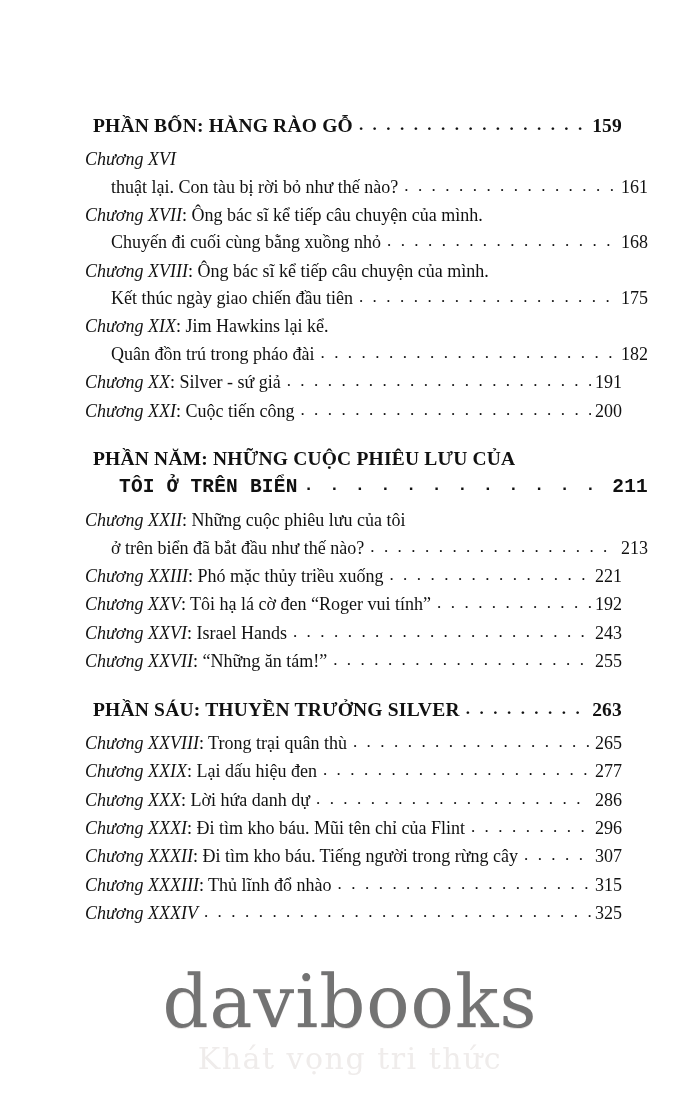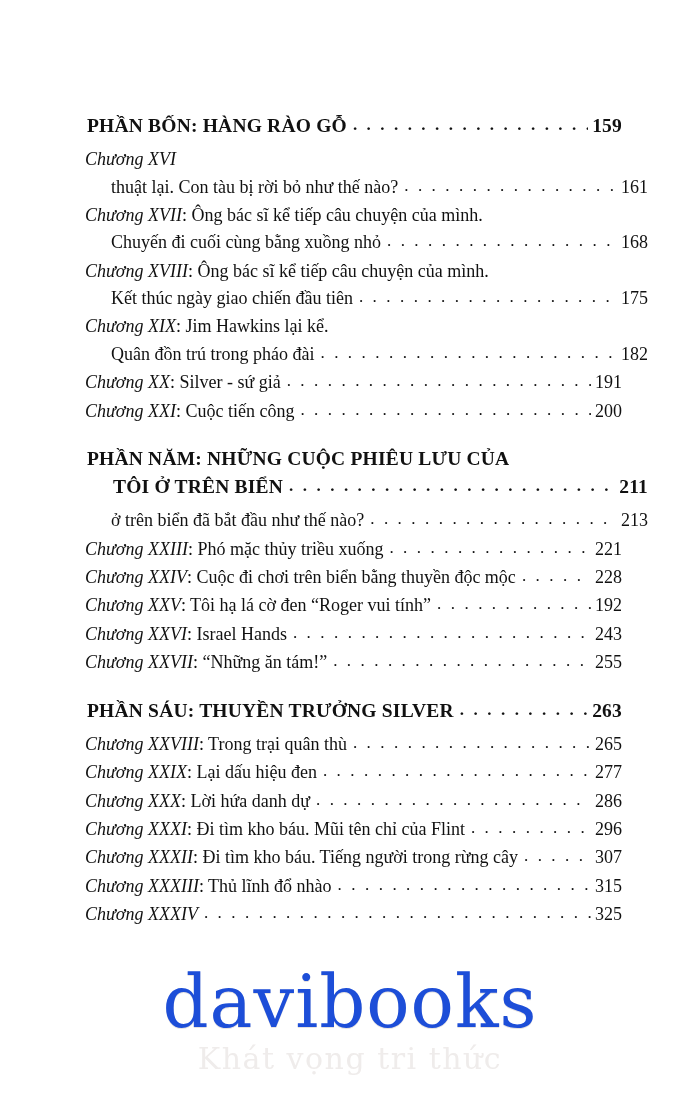--- a/index.html
+++ b/index.html
@@ -27,21 +27,21 @@
     position: relative;
     z-index: 2;
   }
   .part-block {
     margin-bottom: 2px;
   }
   .part-heading {
     font-weight: bold;
     font-size: 19.5px;
     letter-spacing: 0.2px;
-    margin: 0 0 6px 2px;
+    margin: 0 0 6px 8px;
     line-height: 1.45;
   }
   .part-heading .leader-row {
     display: flex;
     align-items: baseline;
     width: 100%;
   }
   .part-heading .ptitle {
     white-space: pre;
   }
@@ -96,21 +96,21 @@
     right: 0;
     bottom: 22px;
     text-align: center;
     z-index: 1;
     pointer-events: none;
     user-select: none;
   }
   .wm-main {
     font-family: "DejaVu Serif", serif;
     font-size: 72px;
-    color: #1d4ed8;
+    color: #737373;
     letter-spacing: 1px;
     line-height: 1;
     text-shadow: 0 1px 0 #e6e2e1;
   }
   .wm-sub {
     font-family: "DejaVu Serif", serif;
     font-size: 30px;
     color: #efeceb;
     letter-spacing: 1.5px;
     margin-top: 6px;
@@ -199,52 +199,48 @@
       </div>
     </div>
 
     <div class="spacer-md"></div>
 
     <div class="part-block">
       <div class="part-heading">
         <div class="leader-row">
           <span class="ptitle">PHẦN NĂM: NHỮNG CUỘC PHIÊU LƯU CỦA</span>
         </div>
-        <div class="leader-row" style="padding-left:26px;">
+        <div class="leader-row" style="padding-left:26px;font-family:Liberation Mono, monospace;">
           <span class="ptitle">TÔI Ở TRÊN BIỂN</span>
           <span class="dots"></span>
           <span class="pg">211</span>
         </div>
       </div>
 
       <div class="entry">
+        <div class="line">
+          <span class="chap">Chương XXII</span>
+            <span class="txt">: Những cuộc phiêu lưu của tôi</span>
+        </div>
         <div class="line cont">
           <span class="txt">ở trên biển đã bắt đầu như thế nào?</span>
           <span class="dots"></span>
           <span class="pg">213</span>
         </div>
       </div>
 
       <div class="entry">
         <div class="line">
           <span class="chap">Chương XXIII</span>
             <span class="txt">: Phó mặc thủy triều xuống</span>
           <span class="dots"></span>
           <span class="pg">221</span>
         </div>
       </div>
 
-      <div class="entry">
-        <div class="line">
-          <span class="chap">Chương XXIV</span>
-            <span class="txt">: Cuộc đi chơi trên biển bằng thuyền độc mộc</span>
-          <span class="dots"></span>
-          <span class="pg">228</span>
-        </div>
-      </div>
 
       <div class="entry">
         <div class="line">
           <span class="chap">Chương XXV</span>
             <span class="txt">: Tôi hạ lá cờ đen “Roger vui tính”</span>
           <span class="dots"></span>
           <span class="pg">192</span>
         </div>
       </div>
 

